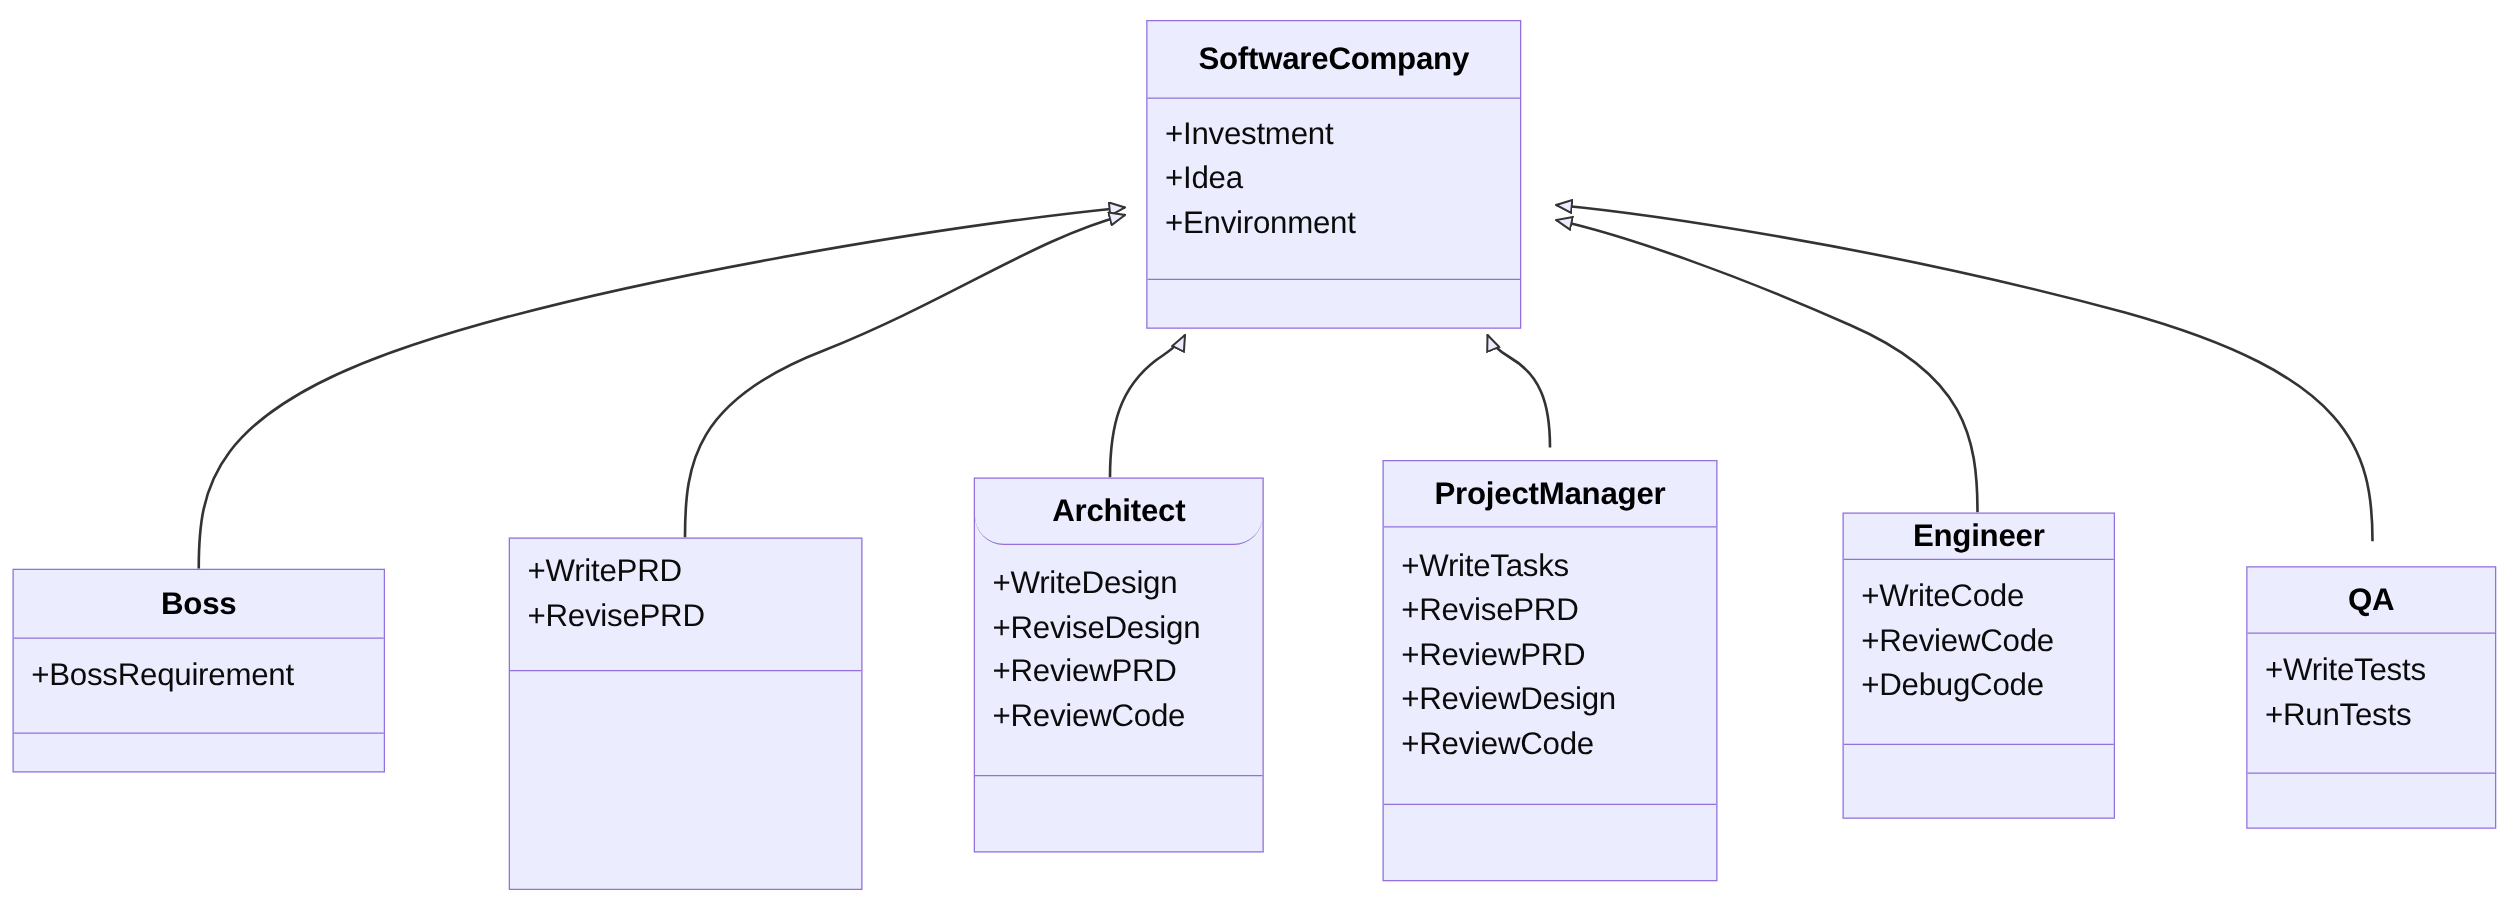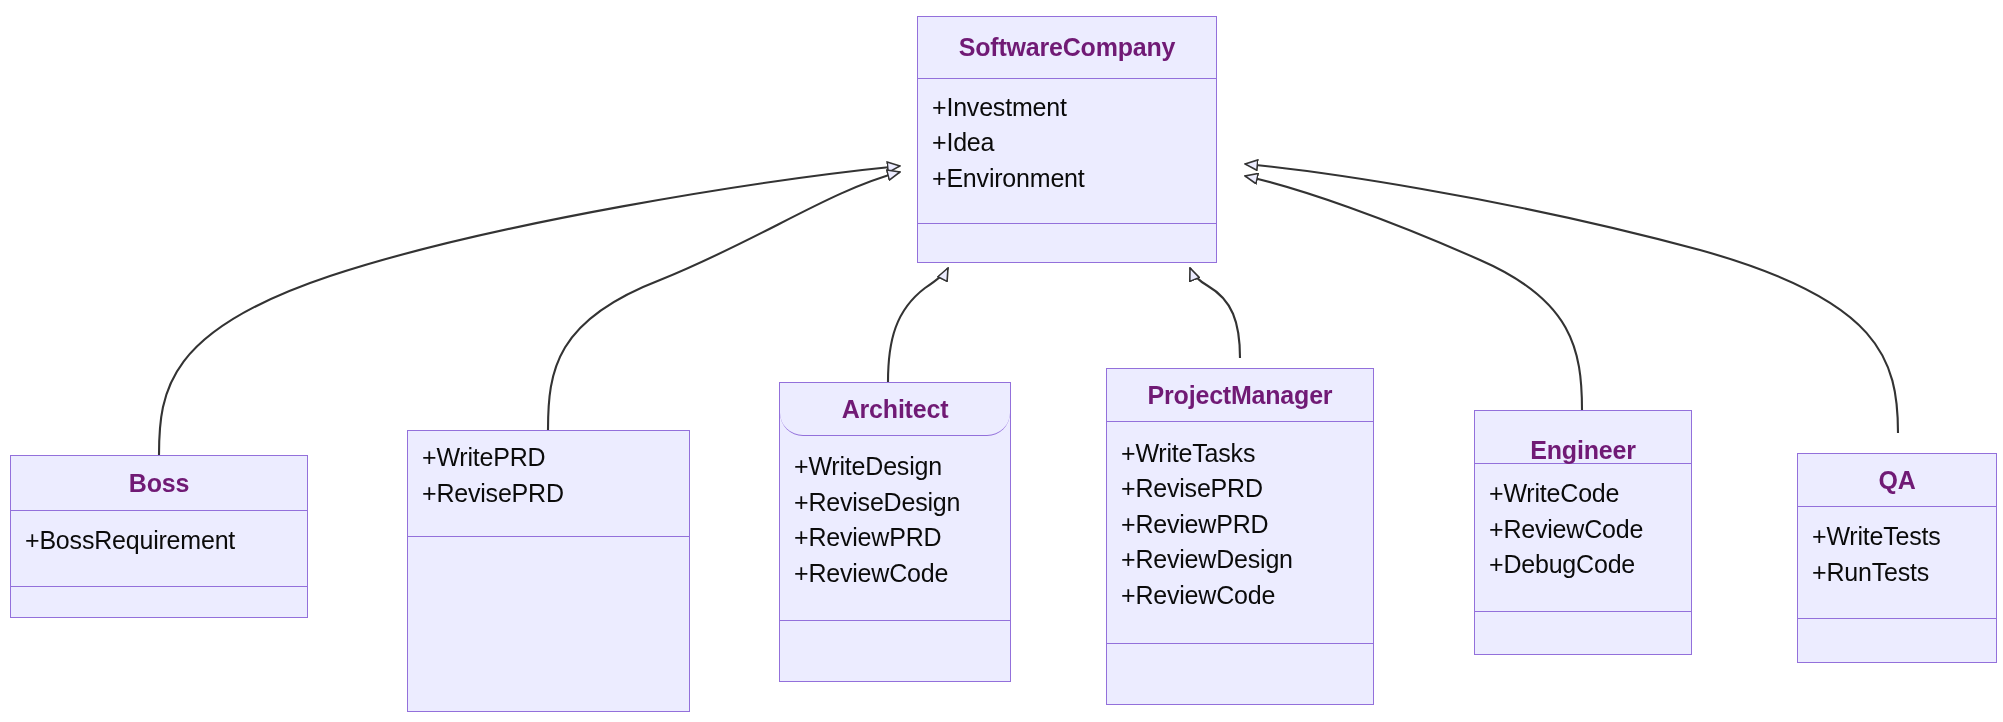--- a/index.html
+++ b/index.html
@@ -35,21 +35,21 @@
     box-sizing: border-box;
     border-bottom: 1.4px solid #9370DB;
     display: flex;
     align-items: center;
     justify-content: center;
     text-align: center;
   }
   .class-title-text {
     font-weight: bold;
     font-size: 25px;
-    color: #701a75;
+    color: #000000;
     line-height: 1.05;
     letter-spacing: -0.2px;
     white-space: nowrap;
   }
   .class-members-band {
     box-sizing: border-box;
     border-bottom: 1.4px solid #9370DB;
     padding: 14px 12px 30px 14px;
     display: flex;
     flex-direction: column;
@@ -144,21 +144,21 @@
       <div class="member-row">+WriteTasks</div>
       <div class="member-row">+RevisePRD</div>
       <div class="member-row">+ReviewPRD</div>
       <div class="member-row">+ReviewDesign</div>
       <div class="member-row">+ReviewCode</div>
     </div>
     <div class="class-methods-band"></div>
   </div>
 
   <div class="uml-class" style="left:1474px; top:410px; width:218px; height:245px;">
-    <div class="class-title-band" style="height:53px;align-items:flex-end;">
+    <div class="class-title-band" style="height:37px;">
       <span class="class-title-text">Engineer</span>
     </div>
     <div class="class-members-band" style="height:148px;">
       <div class="member-row">+WriteCode</div>
       <div class="member-row">+ReviewCode</div>
       <div class="member-row">+DebugCode</div>
     </div>
     <div class="class-methods-band"></div>
   </div>
 

